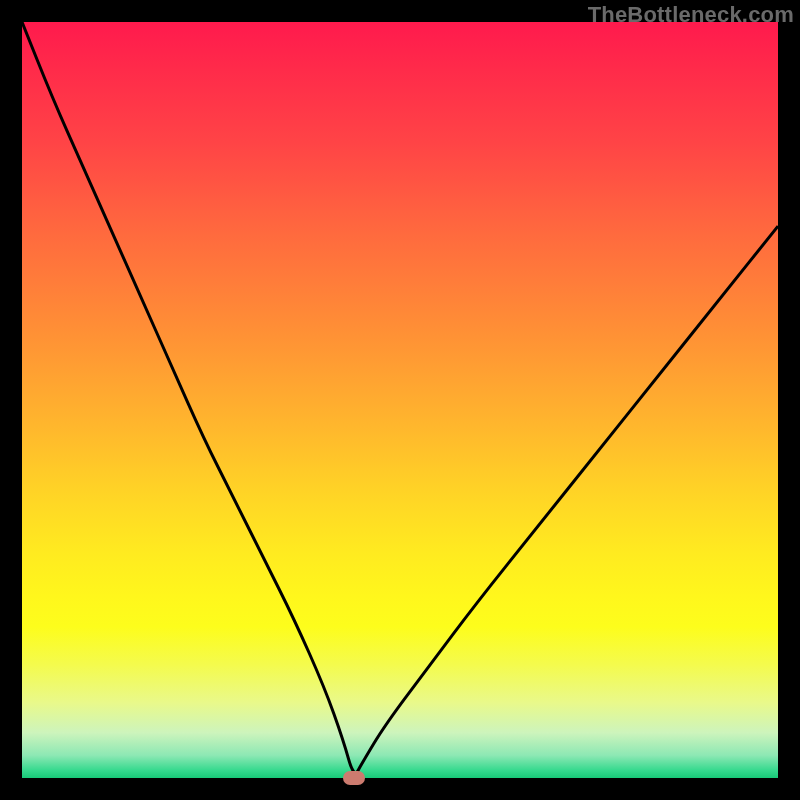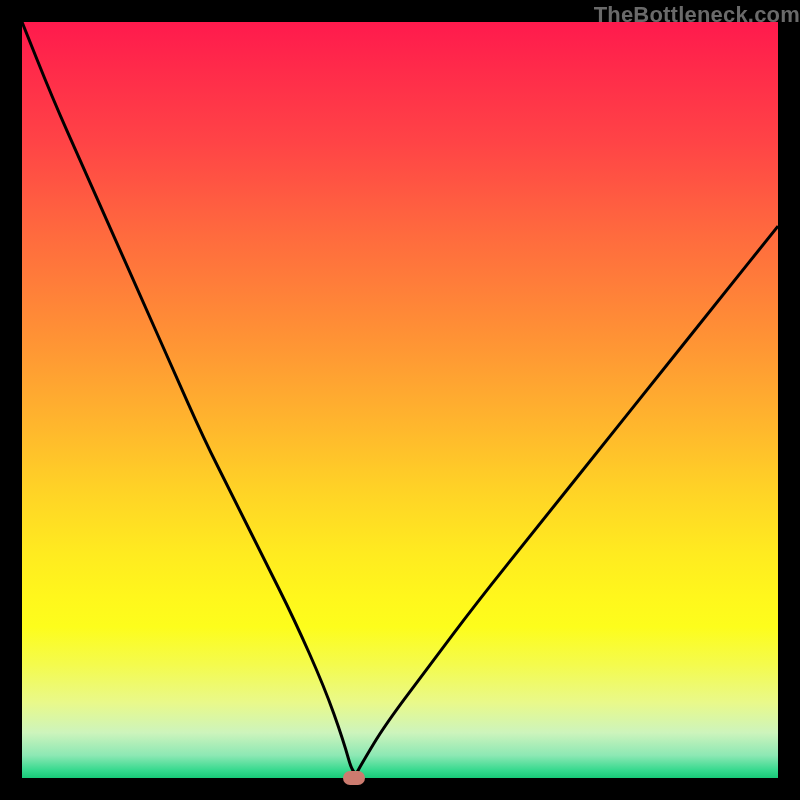--- a/index.html
+++ b/index.html
@@ -47,21 +47,21 @@
   .curve-svg {
     position: absolute;
     left: 0;
     top: 0;
     width: 756px;
     height: 756px;
     pointer-events: none;
   }
   .watermark {
     position: absolute;
-    right: 0;
+    right: 6px;
     top: 2px;
     font-family: Arial, Helvetica, sans-serif;
     font-size: 22px;
     font-weight: 600;
     color: #6a6a6a;
     letter-spacing: 0.2px;
     user-select: none;
   }
   .marker {
     position: absolute;

